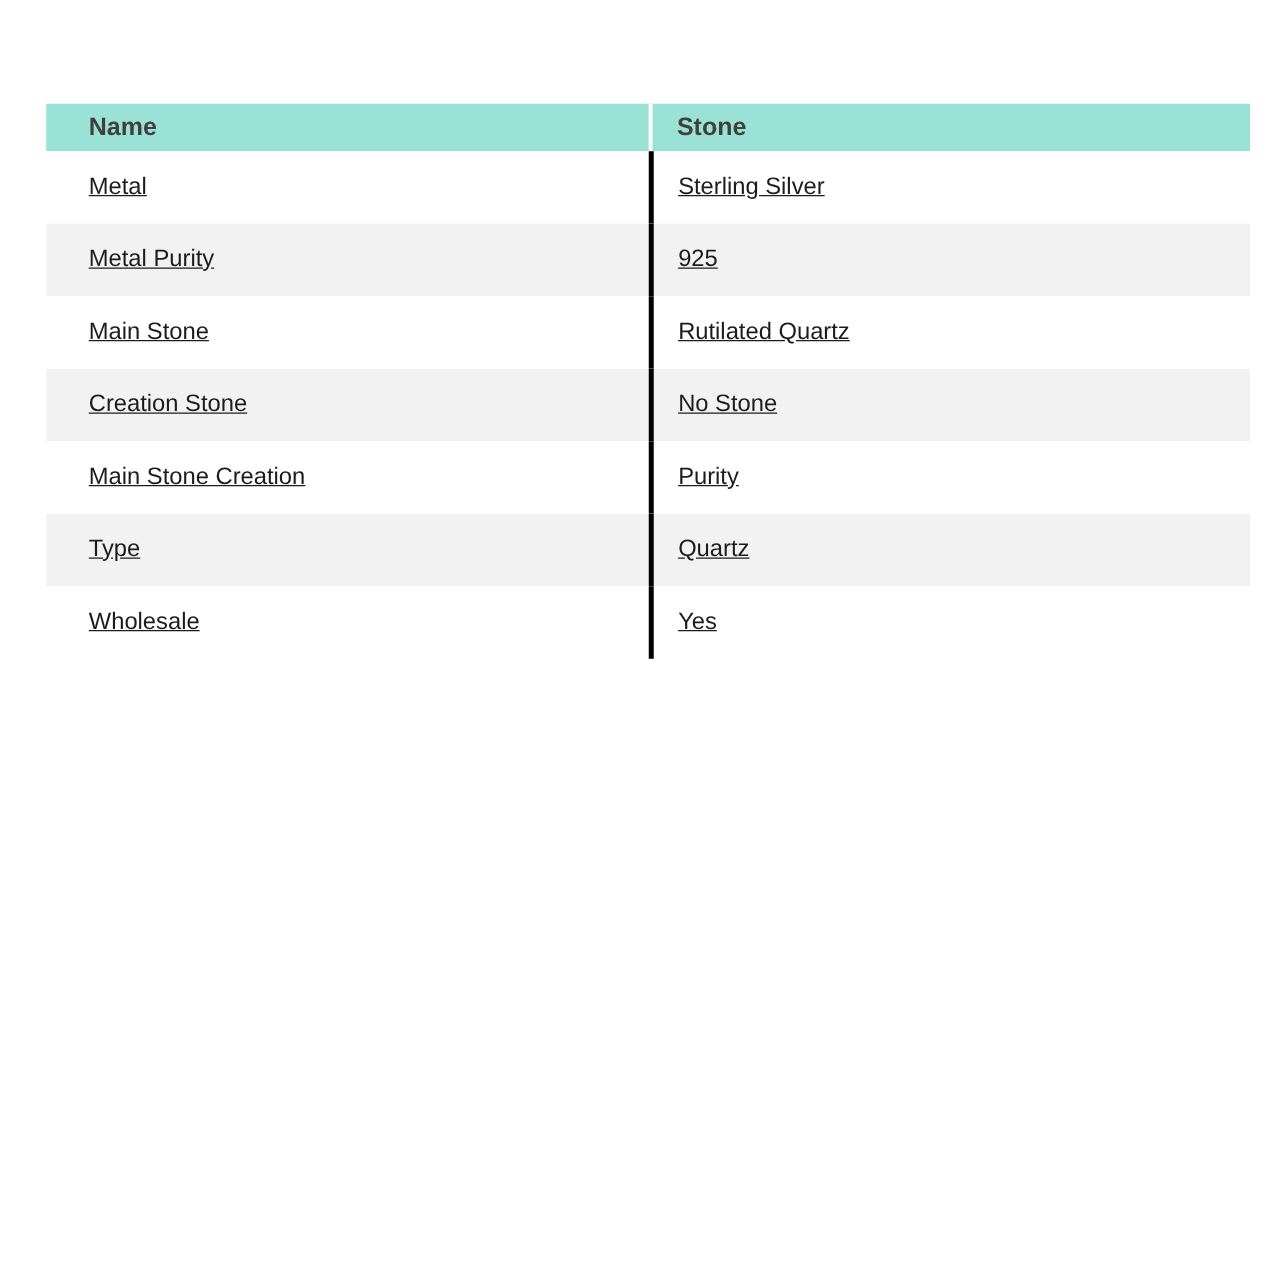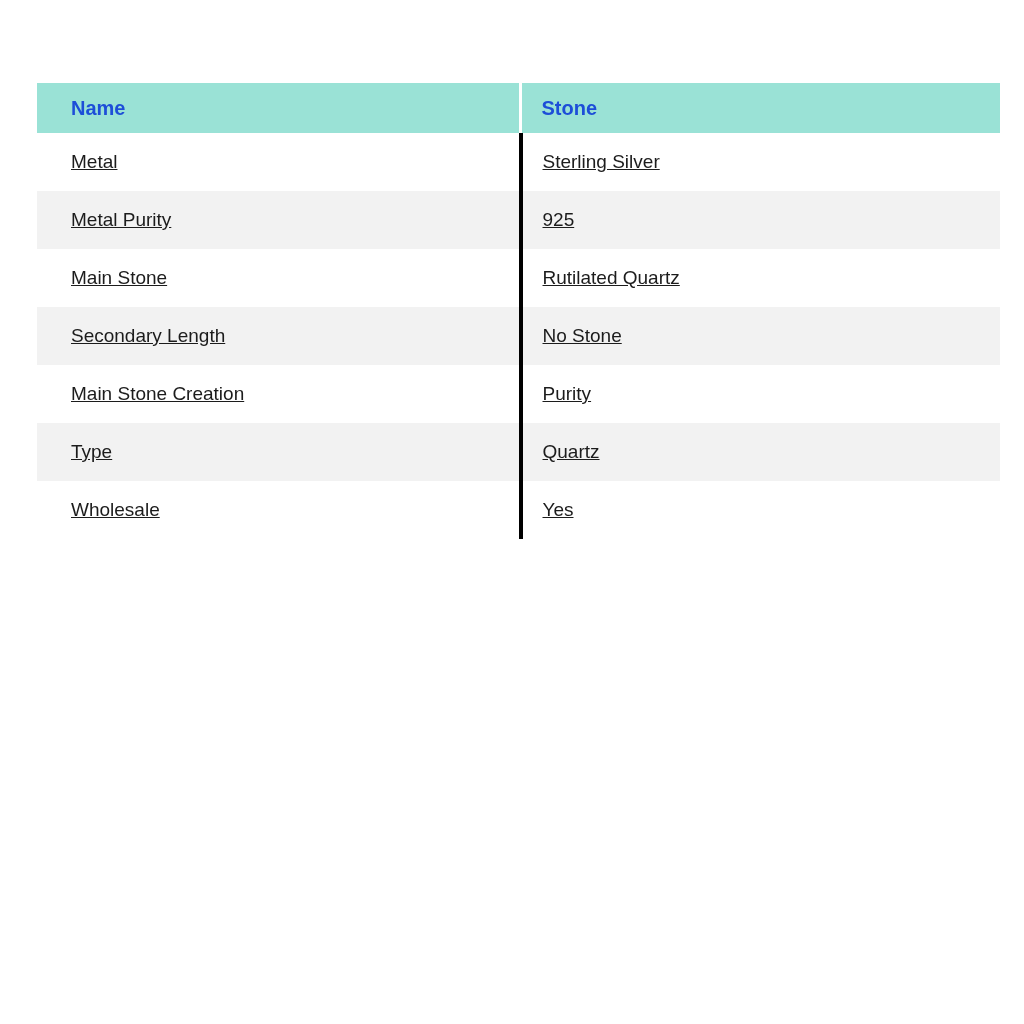--- a/index.html
+++ b/index.html
@@ -31,24 +31,24 @@
     width: 50%;
     text-align: left;
     vertical-align: middle;
     font-size: 19px;
     overflow: hidden;
     white-space: nowrap;
   }
   
   table.attr-table thead th {
     background: #9ae2d6;
-    height: 50px;
+    height: 38px;
     font-weight: 600;
     font-size: 20px;
-    color: #1d4ed8;
+    color: #404040;
     padding-left: 34px;
   }
   table.attr-table thead th + th {
     border-left: 3px solid #ffffff;
     padding-left: 20px;
   }
   
   table.attr-table tbody td {
     height: 58px;
     font-weight: 400;
@@ -82,21 +82,21 @@
       </tr>
       <tr>
         <td>Metal Purity</td>
         <td>925</td>
       </tr>
       <tr>
         <td>Main Stone</td>
         <td>Rutilated Quartz</td>
       </tr>
       <tr>
-        <td>Secondary Length</td>
+        <td>Creation Stone</td>
         <td>No Stone</td>
       </tr>
       <tr>
         <td>Main Stone Creation</td>
         <td>Purity</td>
       </tr>
       <tr>
         <td>Type</td>
         <td>Quartz</td>
       </tr>

